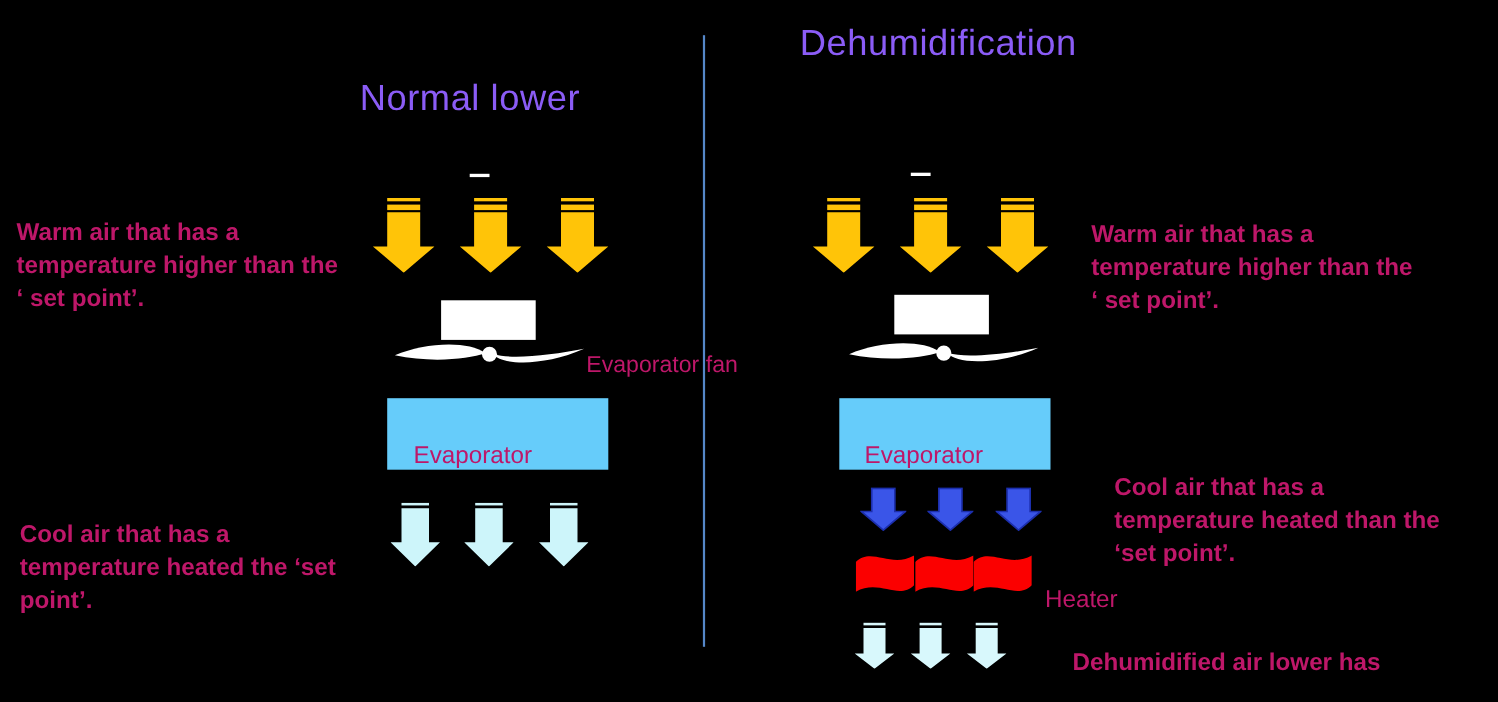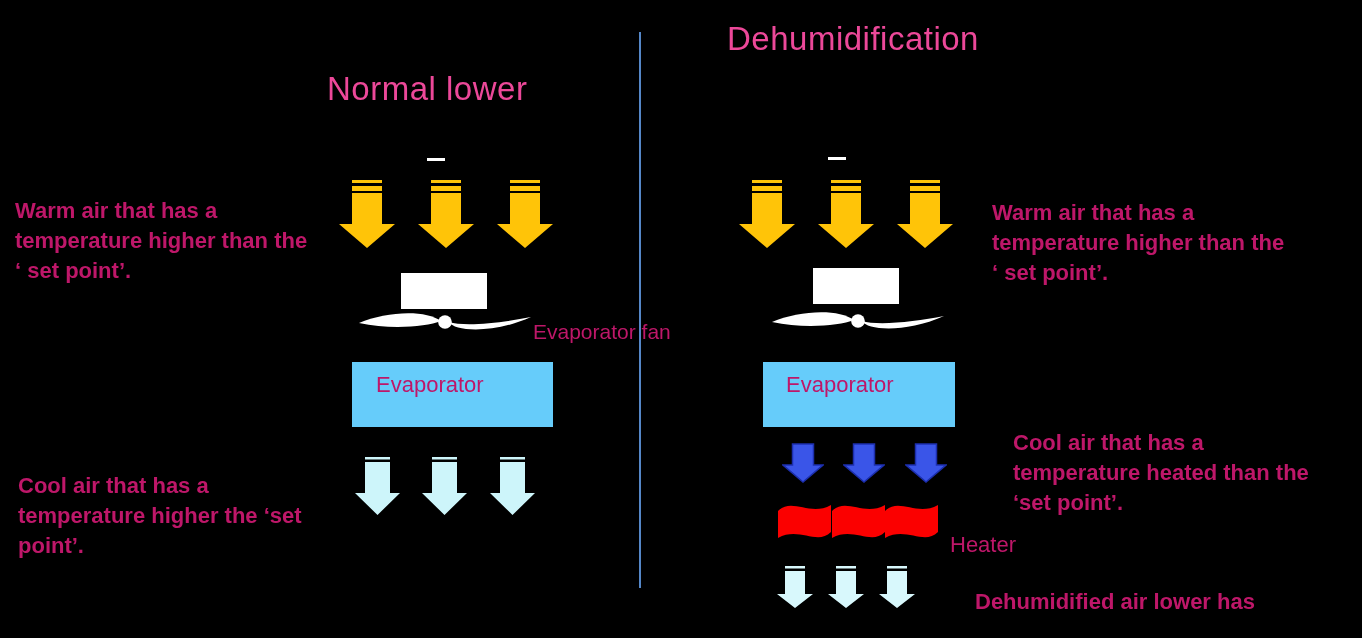--- a/index.html
+++ b/index.html
@@ -5,21 +5,21 @@
   html,body{margin:0;padding:0;background:#000;}
   #stage{
     position:relative;
     width:1362px;height:638px;
     background:#000;
     overflow:hidden;
     font-family:"Liberation Sans", sans-serif;
   }
   .abs{position:absolute;}
   .title{
-    color:#ec4899;
+    color:#8b5cf6;
     font-size:33px;
     font-weight:400;
     letter-spacing:0.5px;
     line-height:45px;
     white-space:nowrap;
   }
   .note{
     color:#BE1769;
     font-size:22px;
     font-weight:700;
@@ -42,21 +42,21 @@
     width:18px;height:3px;
     background:#FFFFFF;
   }
   .fan-housing{
     width:86px;height:36px;
     background:#FFFFFF;
   }
   .evap-box{
     background:#66CCFA;
     display:flex;
-    align-items:flex-start;
+    align-items:flex-end;
   }
   .evap-box span{
     color:#BE1769;
     font-size:22px;
     font-weight:400;
     padding-top:10px;
   }
   .evap-left{left:352px;top:362px;width:201px;height:65px;}
   .evap-left span{padding-left:24px;}
   .evap-right{left:763px;top:362px;width:192px;height:65px;}
@@ -141,21 +141,21 @@
     </svg>
   <svg class="abs icon arrow-cyan" style="left:422px;top:457px;" width="45" height="58">
       <use href="#striped-arrow-cyan"></use>
     </svg>
   <svg class="abs icon arrow-cyan" style="left:490px;top:457px;" width="45" height="58">
       <use href="#striped-arrow-cyan"></use>
     </svg>
 
   <div class="abs note" style="left:18px;top:447px;">
     <div>Cool air that has a</div>
-    <div>temperature higher the ‘set</div>
+    <div>temperature heated the ‘set</div>
     <div>point’.</div>
   </div>
 
   <div class="abs title" style="left:727px;top:16px;">
     <div>Dehumidification</div>
   </div>
 
   <div class="abs dash" style="left:828px;top:157px;"></div>
 
   <svg class="abs icon arrow-yellow" style="left:739px;top:180px;" width="56" height="68">

